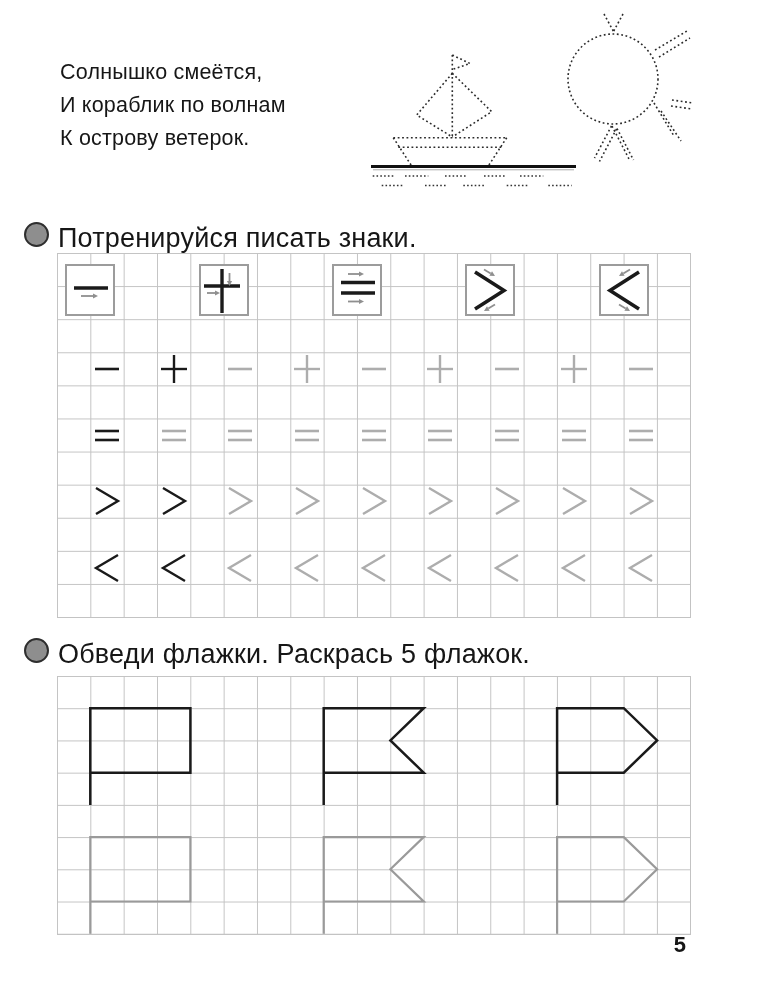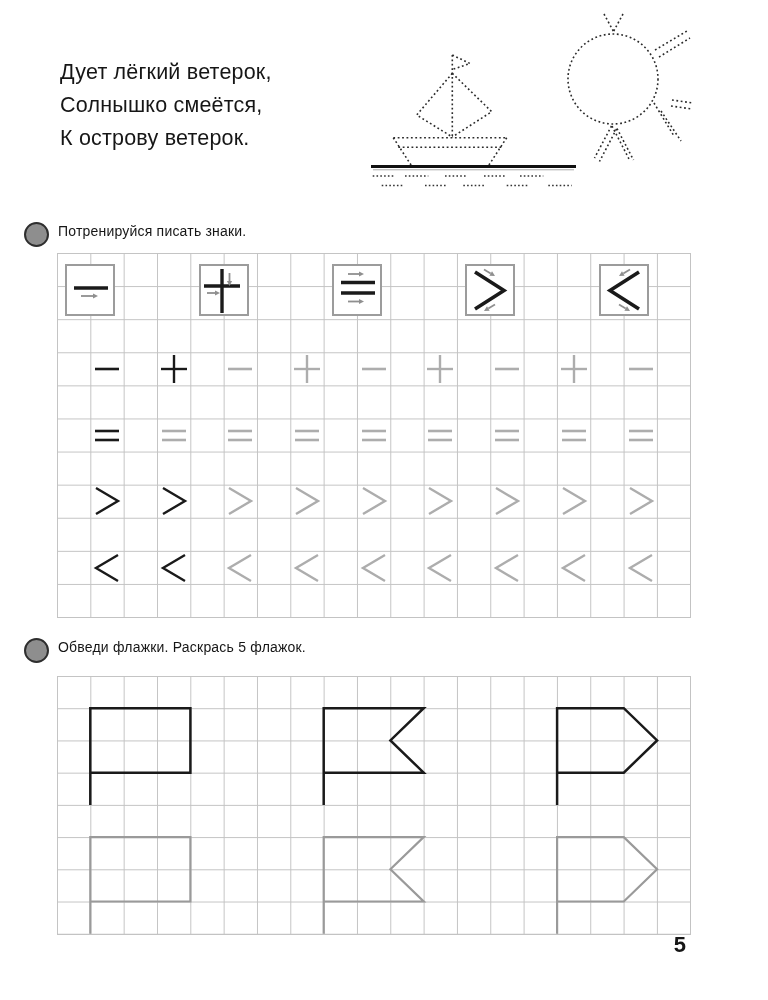--- a/index.html
+++ b/index.html
@@ -6,41 +6,41 @@
   body{
     width:768px;height:1000px;background:#ffffff;position:relative;overflow:hidden;
     font-family:"Liberation Sans", sans-serif;color:#161616;
   }
   .abs{position:absolute}
   .poem{left:60px;top:56px;font-size:21.5px;line-height:33px;letter-spacing:.2px}
   .bullet{
     width:25px;height:25px;border-radius:50%;background:#8e8e8e;
     border:2.5px solid #2e2e2e;box-sizing:border-box
   }
-  .instruction{font-size:14px;letter-spacing:.2px}
+  .instruction{font-size:27px;letter-spacing:.2px}
   .grid{
     position:absolute;box-sizing:content-box;
     border-right:1px solid #c3c3c3;border-bottom:1px solid #c3c3c3;
     background-image:
       linear-gradient(to right,#c3c3c3 1px,transparent 1px),
       linear-gradient(to bottom,#c3c3c3 1px,transparent 1px);
   }
   .ex-box{
     position:absolute;width:50px;height:52px;background:#ffffff;
     border:2px solid #9c9c9c;box-sizing:border-box;
   }
   .sym{position:absolute}
   .pagenum{left:664px;top:932px;width:22px;text-align:right;font-size:22px;font-weight:bold}
 </style>
 </head>
 <body>
 
 <div class="abs poem">
-  <div>Дует лёгкий ветерок,</div>
   <div>Солнышко смеётся,</div>
+  <div>И кораблик по волнам</div>
   <div>К острову ветерок.</div>
 </div>
 
 <svg class="abs" style="left:0;top:0" width="768" height="212" viewBox="0 0 768 212">
   <g stroke="#2b2b2b" fill="none" stroke-width="1.6" stroke-dasharray="1.8,2.6">
     <path d="M452.3,55 L470,63.5 L452.3,69.5"></path>
     <line x1="452.3" y1="55" x2="452.3" y2="137"></line>
     <path d="M452.3,73.3 L416.7,115 L452.3,137 M452.3,73.3 L491.7,111.7 L452.3,137"></path>
     <path d="M393.3,137.7 H506.7 M398.3,147.3 H502.7 M393.3,137.7 L411.7,166 M506.7,137.7 L488.3,166"></path>
   </g>

